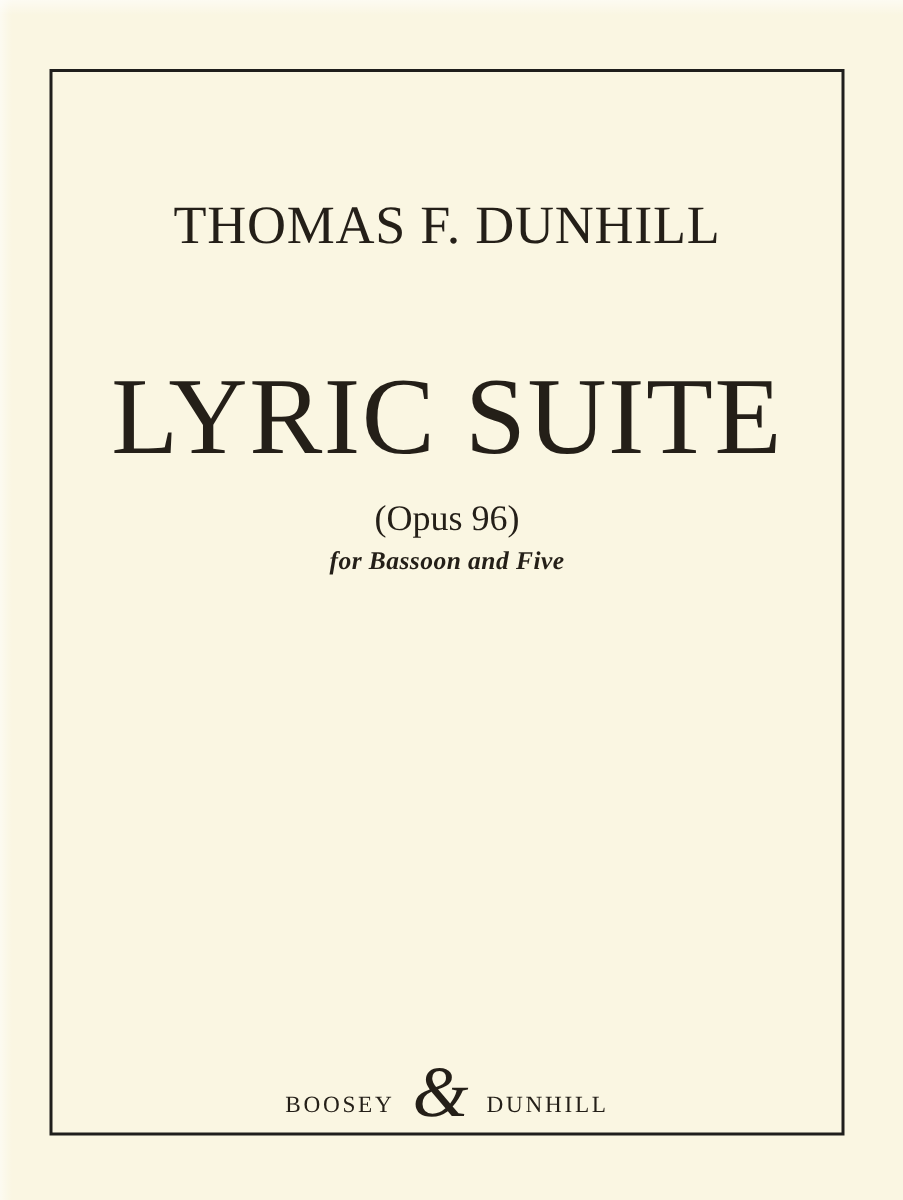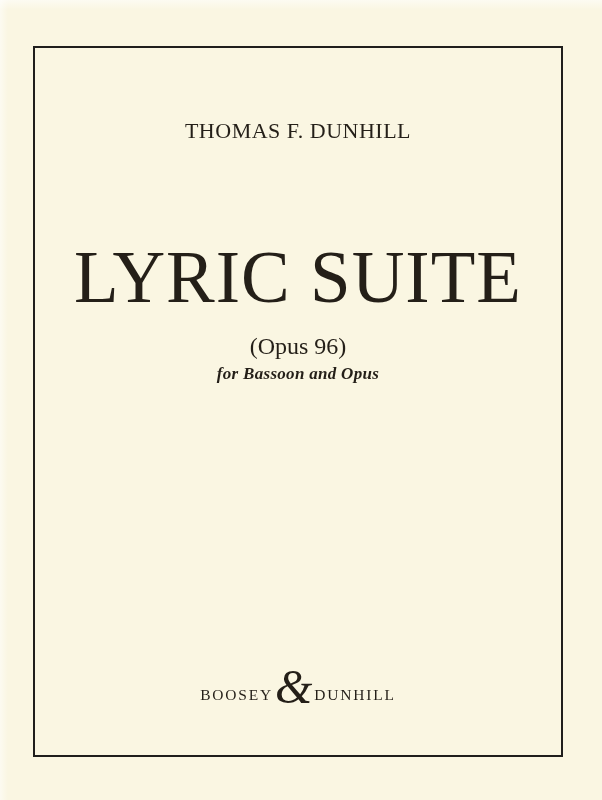--- a/index.html
+++ b/index.html
@@ -33,22 +33,22 @@
     border: 2px solid var(--frame);
     box-shadow: 0 0 0 1px rgba(250,246,226,0.6) inset;
   }
   .frame > * {
     position: absolute;
     left: 0;
     right: 0;
     text-align: center;
   }
   .composer {
-    top: 72px;
-    font-size: 22px;
+    top: 84px;
+    font-size: 36px;
     font-weight: normal;
     line-height: 1;
     letter-spacing: 0.5px;
   }
   .title {
     top: 146px;
     font-size: 73px;
     font-weight: normal;
     line-height: 1;
     letter-spacing: 1px;
@@ -66,25 +66,25 @@
   }
   .instrumentation {
     top: 317px;
     font-size: 17px;
     font-weight: bold;
     font-style: italic;
     line-height: 1;
     letter-spacing: 0.3px;
   }
   .publisher-logo {
-    top: 612px;
+    top: 654px;
     display: flex;
     justify-content: center;
     align-items: baseline;
-    gap: 2px;
+    gap: 12px;
   }
   .publisher-word {
     font-size: 15.5px;
     line-height: 1;
     letter-spacing: 1.8px;
     font-weight: normal;
   }
   .publisher-amp {
     font-size: 48px;
     line-height: 1;
@@ -99,21 +99,21 @@
 <div class="page">
   <div class="frame">
 
     <div class="composer">THOMAS F. DUNHILL</div>
 
     <div class="title">LYRIC SUITE</div>
 
 
     <div class="opus">(Opus 96)</div>
 
-    <div class="instrumentation">for Bassoon and Opus</div>
+    <div class="instrumentation">for Bassoon and Five</div>
 
     <div class="publisher-logo">
       <span class="publisher-word">BOOSEY</span>
       <span class="publisher-amp">&amp;</span>
       <span class="publisher-word">DUNHILL</span>
     </div>
 
   </div>
 </div>
 

